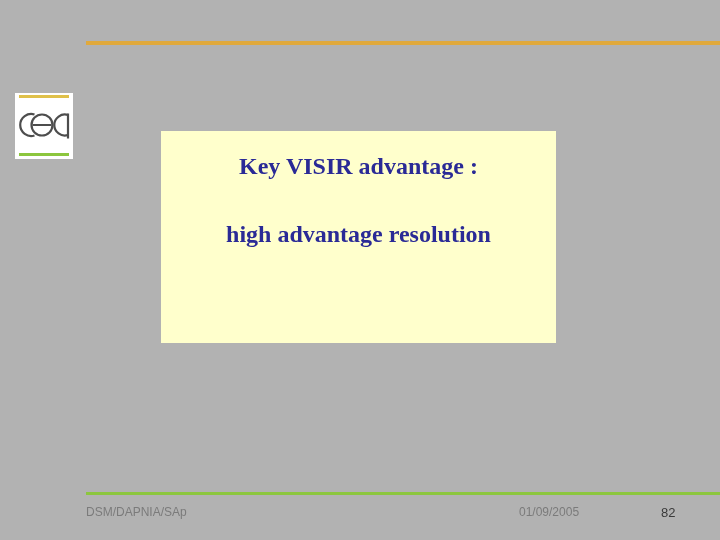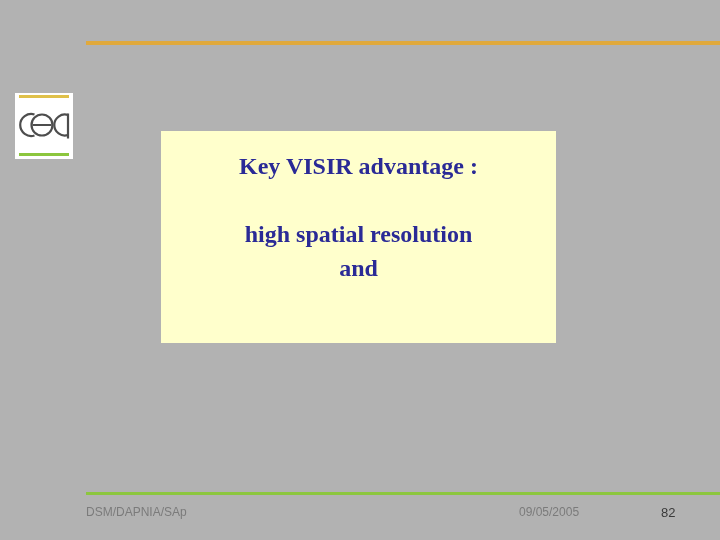--- a/index.html
+++ b/index.html
@@ -161,25 +161,24 @@
           <path d="M 53 5.5 L 53 30.5" stroke-width="2.2"></path>
         </g>
       </svg>
     </div>
     <div class="logo-bar-bottom"></div>
   </div>
 
   <div id="panel">
     <div class="panel-line" id="panel-title">Key VISIR advantage :</div>
     <div class="panel-line spacer"> </div>
-    <div class="panel-line">high spatial resolution</div>
-    <div class="panel-line">and</div>
+    <div class="panel-line">high advantage resolution</div>
   </div>
 
   <div id="bottom-rule"></div>
 
   <div id="footer">
     <div id="footer-left">DSM/DAPNIA/SAp</div>
-    <div id="footer-date">09/05/2005</div>
+    <div id="footer-date">01/09/2005</div>
     <div id="footer-page">82</div>
   </div>
 
 </div>
 
 </body></html>

